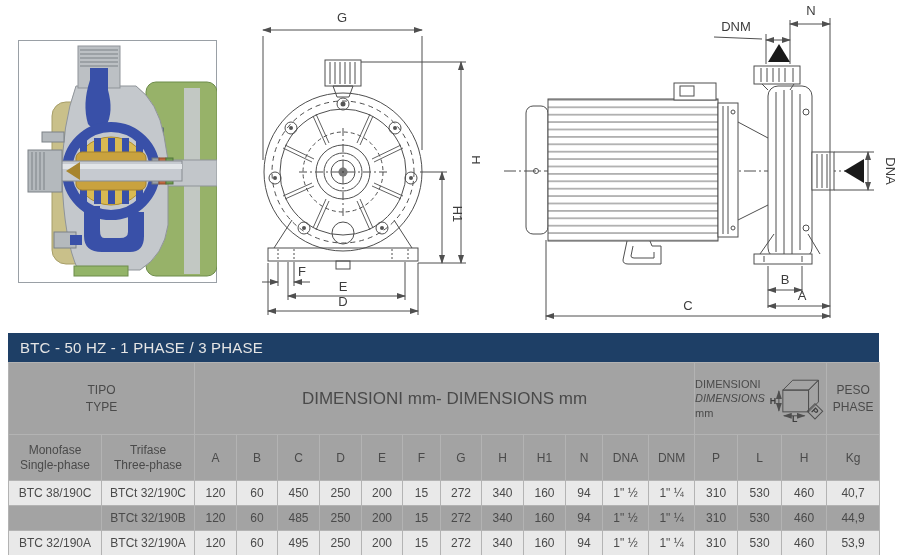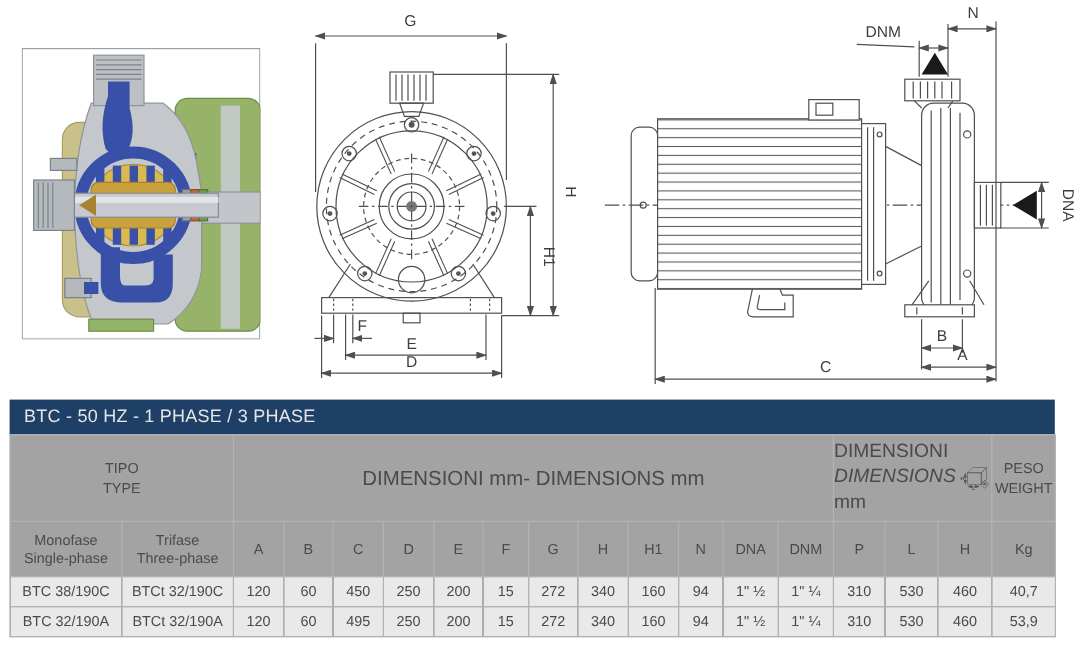--- a/index.html
+++ b/index.html
@@ -17,21 +17,21 @@
             padding:0;font-weight:normal;font-size:12px;color:#4a4a4a;overflow:hidden;}
   tr.grouphead{height:72px;}
   tr.colhead{height:46px;}
   tr.datarow{height:25px;}
   tr.datarow.shaded td{background:#e9e9e9;}
   td.twoLine{line-height:1.35;}
   .smallhead{font-size:10.5px;line-height:1.25;}
   td.namecell{font-weight:600;font-size:12px;}
   td.packcell{padding:0 4px;}
   .packwrap{display:flex;align-items:center;justify-content:center;gap:4px;}
-  .packtext{text-align:left;font-size:16px;line-height:1.3;}
+  .packtext{text-align:left;font-size:11px;line-height:1.3;}
   .packtext .it{font-style:italic;text-align:right;}
   .pesohead{font-size:12px;line-height:1.4;margin-left:18px;}
 </style>
 </head>
 <body>
 
 <div id="page">
 
   <div class="fig" style="left:18px;top:40px;width:199px;height:243px;">
     <svg width="199" height="243" viewBox="0 0 199 243">
@@ -354,21 +354,21 @@
               <g font-size="9" font-weight="bold" fill="#3d3d3d" text-anchor="middle">
                 <text x="4" y="29">H</text>
                 <text x="26" y="47">L</text>
                 <text x="46.5" y="39.5" transform="rotate(45 46.5 36.5)">P</text>
               </g>
             </svg>
           </div>
         </td>
         <td class="pesohead">
           <span>PESO</span><br>
-          <span>WEIGHT</span>
+          <span>PHASE</span>
         </td>
       </tr>
       <tr class="colhead">
         <th class="smallhead">
           <span>Monofase</span><br>
           <span>Single-phase</span>
         </th>
         <th class="smallhead">
           <span>Trifase</span><br>
           <span>Three-phase</span>
@@ -403,20 +403,40 @@
         <td>340</td>
         <td>160</td>
         <td>94</td>
         <td>1" ½</td>
         <td>1" ¼</td>
         <td>310</td>
         <td>530</td>
         <td>460</td>
         <td>40,7</td>
       </tr>
+      <tr class="datarow">
+        <td class="namecell"></td>
+        <td class="namecell">BTCt 32/190B</td>
+        <td>120</td>
+        <td>60</td>
+        <td>485</td>
+        <td>250</td>
+        <td>200</td>
+        <td>15</td>
+        <td>272</td>
+        <td>340</td>
+        <td>160</td>
+        <td>94</td>
+        <td>1" ½</td>
+        <td>1" ¼</td>
+        <td>310</td>
+        <td>530</td>
+        <td>460</td>
+        <td>44,9</td>
+      </tr>
       <tr class="datarow shaded">
         <td class="namecell">BTC 32/190A</td>
         <td class="namecell">BTCt 32/190A</td>
         <td>120</td>
         <td>60</td>
         <td>495</td>
         <td>250</td>
         <td>200</td>
         <td>15</td>
         <td>272</td>

